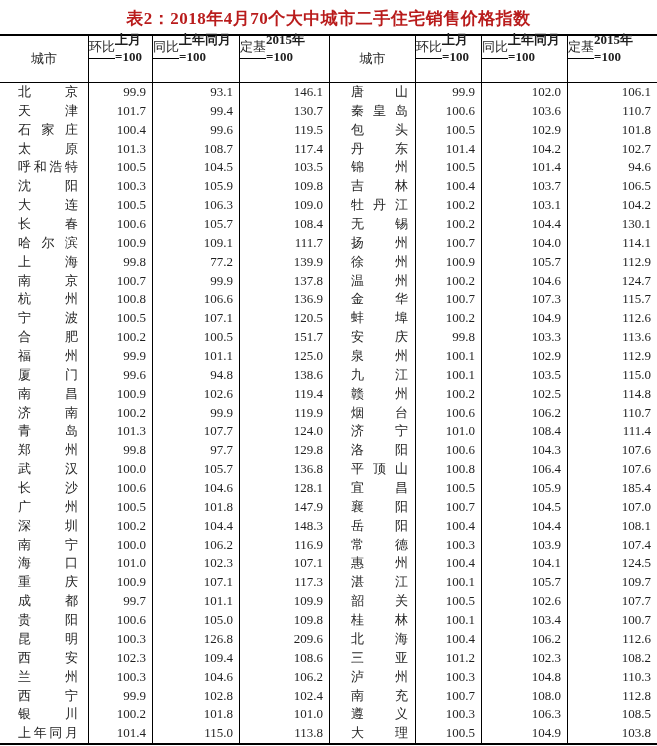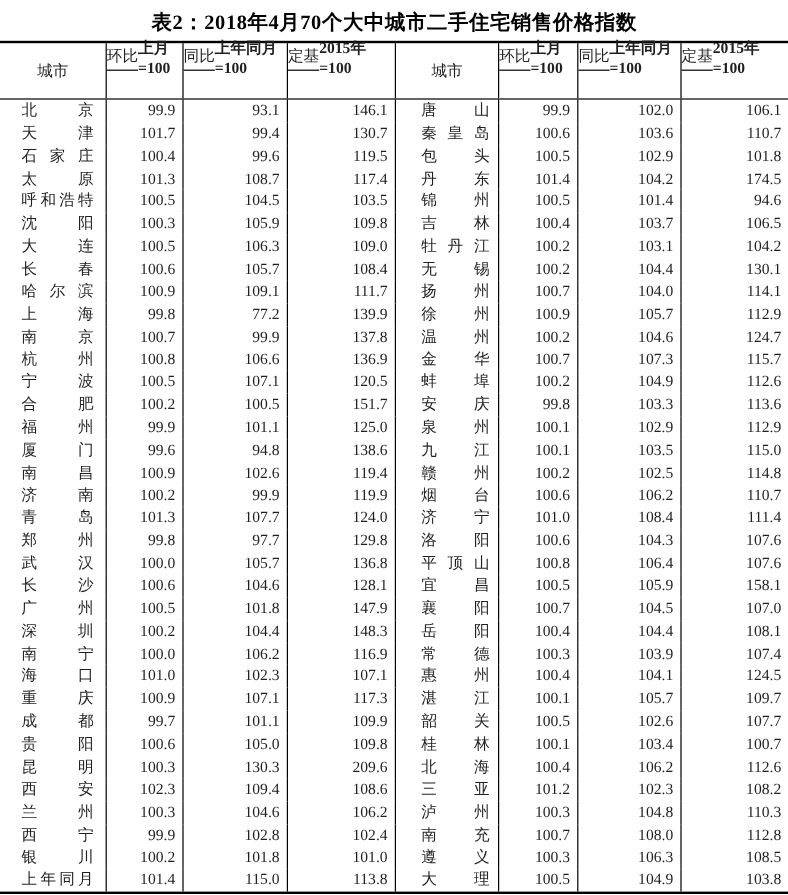--- a/index.html
+++ b/index.html
@@ -6,21 +6,21 @@
   html, body { background: #ffffff; }
   body {
     width: 657px; height: 746px; overflow: hidden;
     font-family: "Liberation Serif", "DejaVu Serif", serif;
     color: #1f1f1f;
   }
   .page { width: 657px; height: 746px; }
   .title {
     height: 34px; padding-top: 7px;
     text-align: center; font-size: 17px; font-weight: bold;
-    color: #000000; letter-spacing: 0.5px;
+    color: #b91c1c; letter-spacing: 0.5px;
   }
   .table {
     width: 657px;
     border-top: 2px solid #000;
     border-bottom: 2px solid #000;
   }
   .thead, .tbody {
     display: grid;
     grid-template-columns: 89px 64px 87px 90px 86px 66px 86px 89px;
   }
@@ -127,21 +127,21 @@
           <div class="cityname">太原</div>
         </div>
         <div class="cell c1 num">101.3</div>
         <div class="cell c2 num">108.7</div>
         <div class="cell c3 num">117.4</div>
         <div class="cell c4 city">
           <div class="cityname">丹东</div>
         </div>
         <div class="cell c5 num">101.4</div>
         <div class="cell c6 num">104.2</div>
-        <div class="cell c7 num">174.5</div>
+        <div class="cell c7 num">102.7</div>
         <div class="cell c0 city">
           <div class="cityname">呼和浩特</div>
         </div>
         <div class="cell c1 num">100.5</div>
         <div class="cell c2 num">104.5</div>
         <div class="cell c3 num">103.5</div>
         <div class="cell c4 city">
           <div class="cityname">锦州</div>
         </div>
         <div class="cell c5 num">100.5</div>
@@ -343,21 +343,21 @@
           <div class="cityname">长沙</div>
         </div>
         <div class="cell c1 num">100.6</div>
         <div class="cell c2 num">104.6</div>
         <div class="cell c3 num">128.1</div>
         <div class="cell c4 city">
           <div class="cityname">宜昌</div>
         </div>
         <div class="cell c5 num">100.5</div>
         <div class="cell c6 num">105.9</div>
-        <div class="cell c7 num">158.1</div>
+        <div class="cell c7 num">185.4</div>
         <div class="cell c0 city">
           <div class="cityname">广州</div>
         </div>
         <div class="cell c1 num">100.5</div>
         <div class="cell c2 num">101.8</div>
         <div class="cell c3 num">147.9</div>
         <div class="cell c4 city">
           <div class="cityname">襄阳</div>
         </div>
         <div class="cell c5 num">100.7</div>
@@ -432,21 +432,21 @@
         <div class="cell c4 city">
           <div class="cityname">桂林</div>
         </div>
         <div class="cell c5 num">100.1</div>
         <div class="cell c6 num">103.4</div>
         <div class="cell c7 num">100.7</div>
         <div class="cell c0 city">
           <div class="cityname">昆明</div>
         </div>
         <div class="cell c1 num">100.3</div>
-        <div class="cell c2 num">130.3</div>
+        <div class="cell c2 num">126.8</div>
         <div class="cell c3 num">209.6</div>
         <div class="cell c4 city">
           <div class="cityname">北海</div>
         </div>
         <div class="cell c5 num">100.4</div>
         <div class="cell c6 num">106.2</div>
         <div class="cell c7 num">112.6</div>
         <div class="cell c0 city">
           <div class="cityname">西安</div>
         </div>

